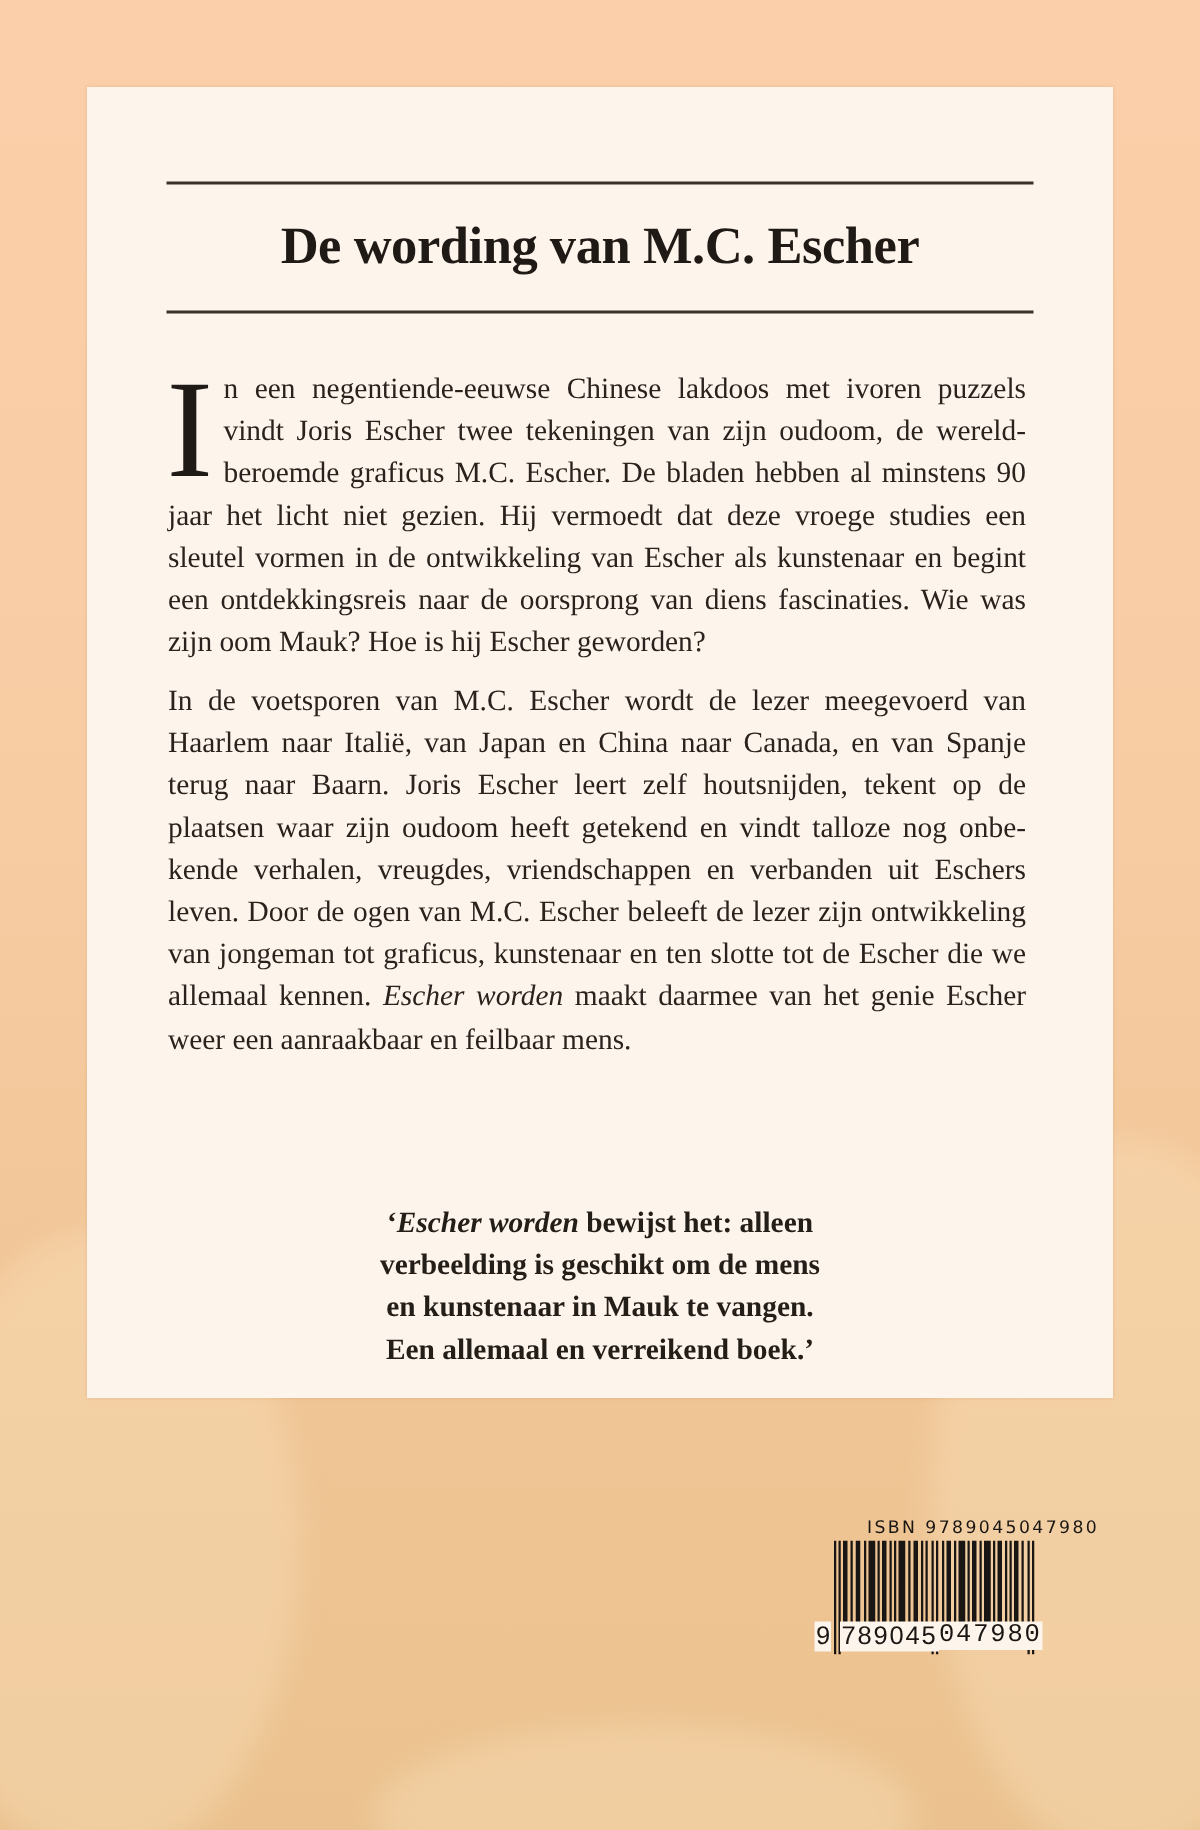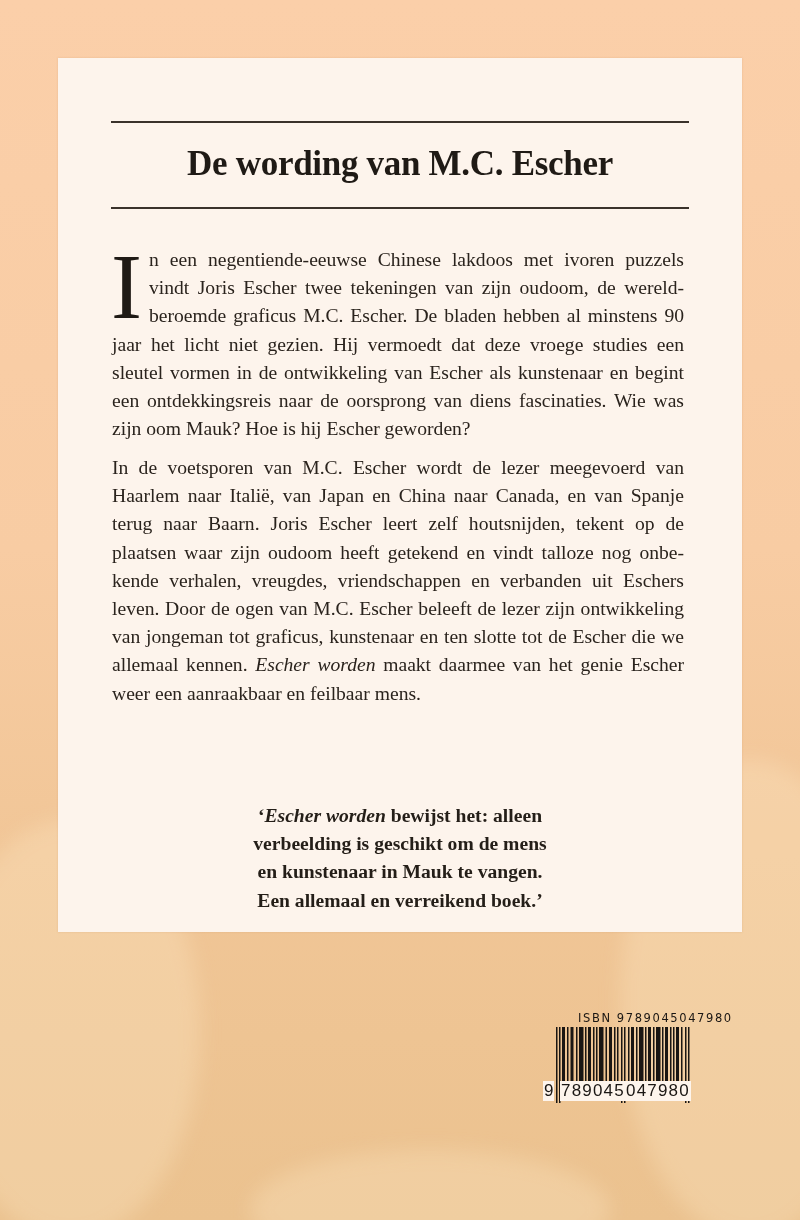--- a/index.html
+++ b/index.html
@@ -119,21 +119,21 @@
       top: 70px;
       left: 0;
       width: 155px;
       font-family: "Liberation Sans", "DejaVu Sans", sans-serif;
       font-size: 17px;
       color: #1a1613;
     }
     .barcode-digits span { position: absolute; top: 0; background: #fdf4ec; padding: 0 1px; }
     .bd-first { left: -3px; }
     .bd-left { left: 14px; letter-spacing: 1.2px; }
-    .bd-right { left: 79px; letter-spacing: 1.2px; }
+    .bd-right { left: 79px; letter-spacing: 1.2px; font-family: Liberation Mono, monospace; }
   </style>
 </head>
 <body>
 
 <div class="bg-swirl" style="left:-60px; top:820px; width:260px; height:420px;"></div>
 <div class="bg-swirl" style="left:620px; top:760px; width:260px; height:480px;"></div>
 <div class="bg-swirl" style="left:250px; top:1150px; width:360px; height:120px;"></div>
 
 <div class="card">
   <div class="rule top"></div>

